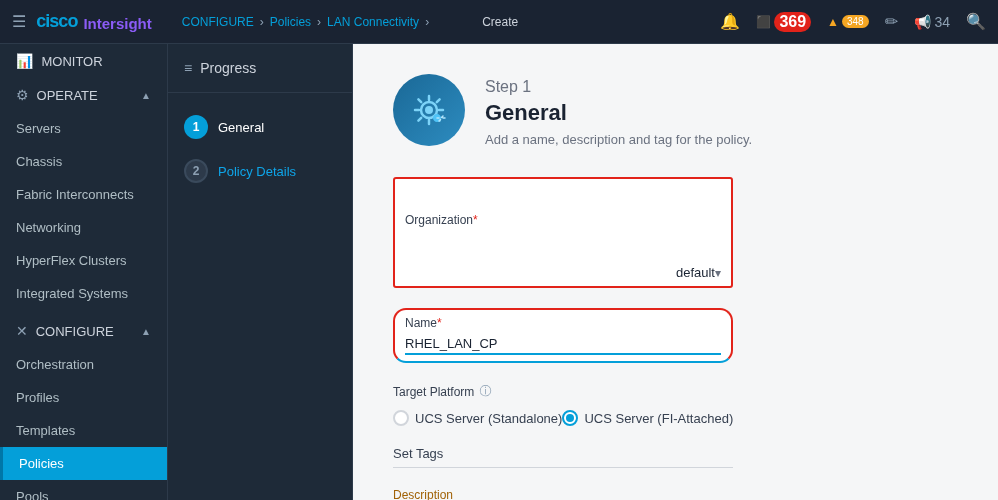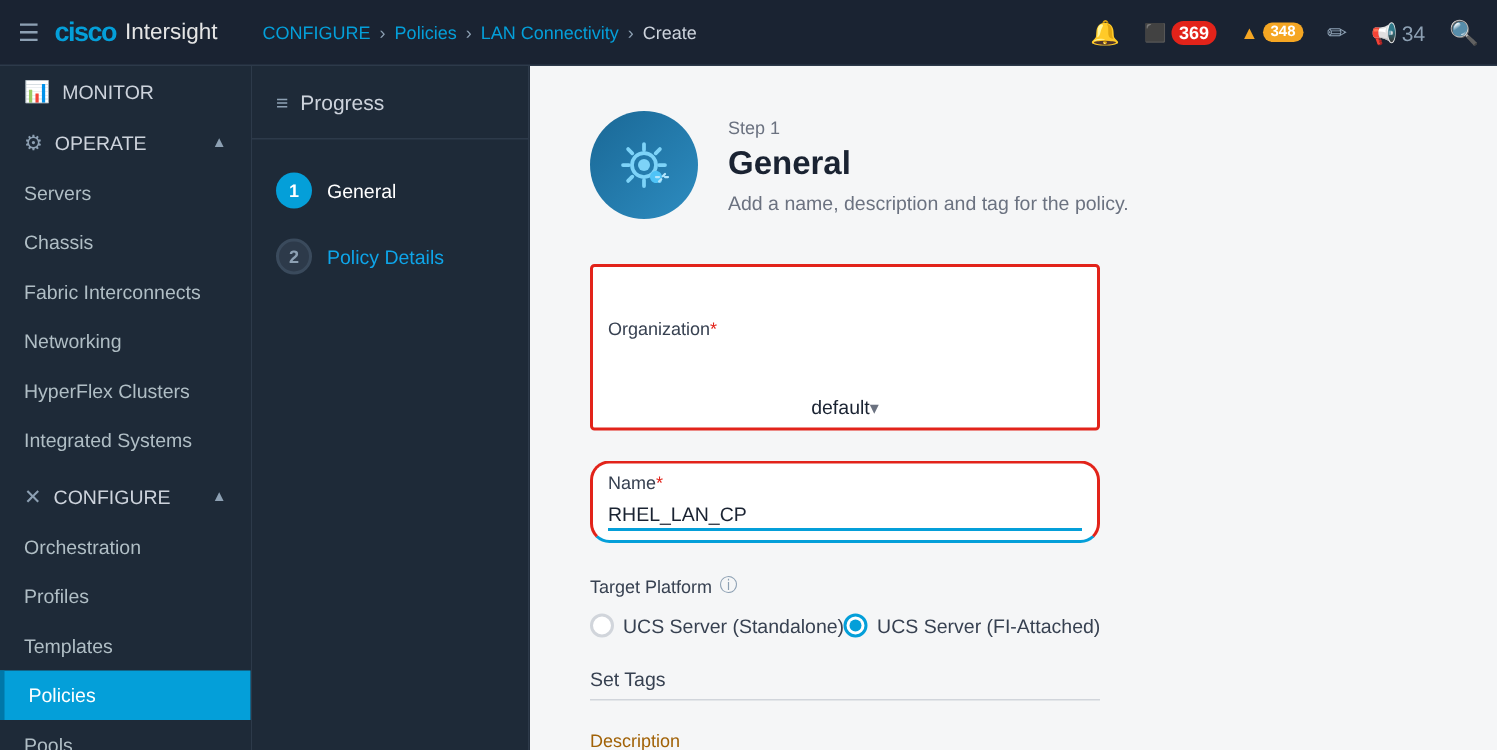--- a/index.html
+++ b/index.html
@@ -10,31 +10,31 @@
       background: #1a2332;
       height: 44px;
       display: flex;
       align-items: center;
       padding: 0 12px;
       border-bottom: 1px solid #2d3a4a;
       flex-shrink: 0;
     }
     .topbar-left { display: flex; align-items: center; gap: 10px; }
     .hamburger-icon { color: #8da0b3; cursor: pointer; font-size: 16px; }
-    .cisco-logo { display: flex; align-items: center; gap: 6px; }
+    .cisco-logo { display: flex; align-items: flex-end; gap: 6px; }
     .cisco-text { color: #049fd9; font-size: 18px; font-weight: bold; letter-spacing: -1px; }
-    .intersight-text { color: #e5e5e5; font-size: 15px; font-weight: 400; }
+    .intersight-text { color: #8b5cf6; font-size: 15px; font-weight: 700; }
     .breadcrumb { display: flex; align-items: center; gap: 6px; margin-left: 20px; color: #8da0b3; font-size: 12px; }
     .breadcrumb-link { color: #049fd9; cursor: pointer; }
     .breadcrumb-sep { color: #8da0b3; }
-    .breadcrumb-current { color: #cdd3dc; }
+    .breadcrumb-current { color: #cdd3dc; margin-left: 47px; }
     .topbar-right { margin-left: auto; display: flex; align-items: center; gap: 16px; }
     .topbar-icon { color: #8da0b3; cursor: pointer; font-size: 16px; position: relative; }
-    .badge { background: #e2231a; color: white; border-radius: 10px; padding: 1px 5px; font-size: 12px; font-weight: bold; }
-    .badge-warn { background: #f5a623; color: white; border-radius: 10px; padding: 1px 5px; font-size: 10px; font-weight: bold; }
+    .badge { background: #e2231a; color: white; border-radius: 10px; padding: 1px 5px; font-size: 16px; font-weight: bold; }
+    .badge-warn { background: #f5a623; color: white; border-radius: 10px; padding: 1px 5px; font-size: 10px; font-weight: normal; }
     .badge-info { color: #8da0b3; font-size: 14px; }
 
     
     .main-layout { display: flex; flex: 1; overflow: hidden; }
 
     
     .sidebar {
       width: 168px;
       background: #1e2a38;
       border-right: 1px solid #2d3a4a;
@@ -122,21 +122,21 @@
       height: 72px;
       border-radius: 50%;
       background: linear-gradient(135deg, #1a6896 0%, #2d8cc0 100%);
       display: flex;
       align-items: center;
       justify-content: center;
       flex-shrink: 0;
     }
     .step-icon-circle svg { width: 40px; height: 40px; }
     .step-title-area { padding-top: 4px; }
-    .step-number { font-size: 12px; color: #6b7280; margin-bottom: 4px; }
+    .step-number { font-size: 16px; color: #6b7280; margin-bottom: 4px; }
     .step-title { font-size: 22px; font-weight: 600; color: #1a2332; margin-bottom: 6px; }
     .step-desc { font-size: 13px; color: #6b7280; }
 
     
     .form-field { margin-bottom: 20px; }
     .field-label {
       font-size: 12px;
       color: #374151;
       margin-bottom: 6px;
       font-weight: 500;
@@ -323,21 +323,21 @@
           <div class="step-title">General</div>
           <div class="step-desc">Add a name, description and tag for the policy.</div>
         </div>
       </div>
 
       <div class="form-field">
         <div class="field-box">
           <div class="field-label">
             <span>Organization</span><span class="required-mark">*</span>
           </div>
-          <div style="display:flex;align-items:center;justify-content:center;margin-top:38px;">
+          <div style="display:flex;align-items:center;justify-content:flex-end;margin-top:38px;">
             <span class="field-box-value">default</span>
             <span class="dropdown-arrow">▾</span>
           </div>
         </div>
       </div>
 
       <div class="form-field">
         <div style="border:2px solid #e2231a;background:white;border-radius:13px;width:340px;padding:6px 10px;border-bottom:2px solid #049fd9;">
           <div class="field-label">
             <span>Name</span><span class="required-mark">*</span>

